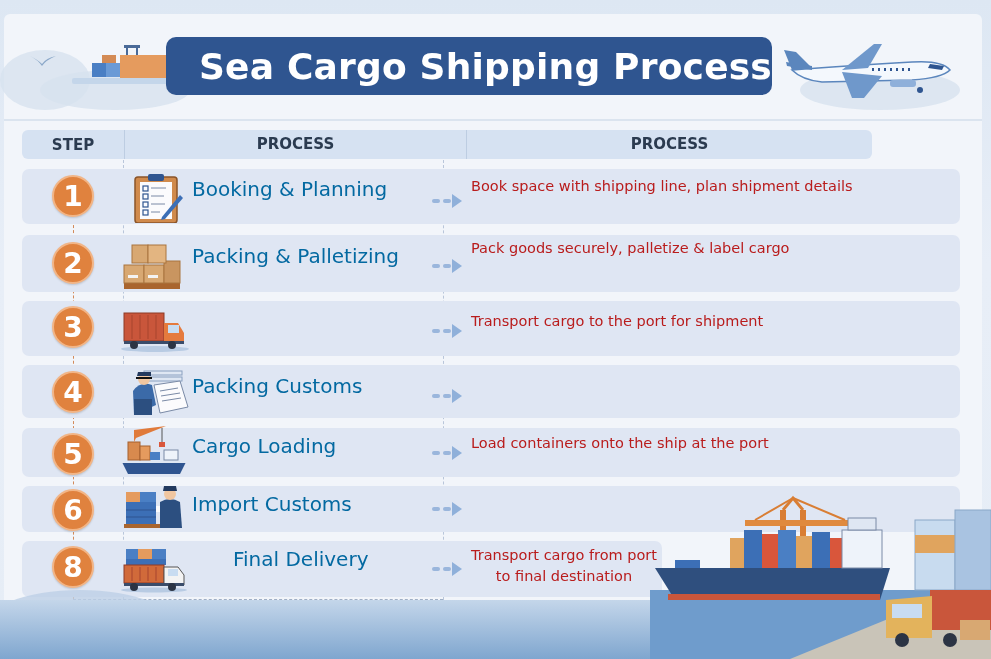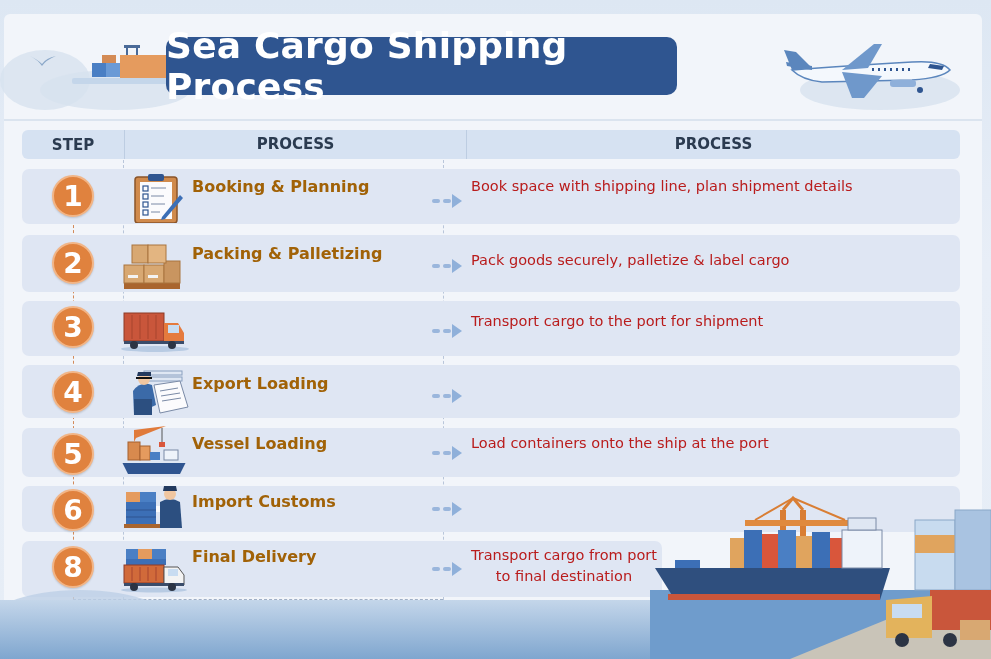--- a/index.html
+++ b/index.html
@@ -11,32 +11,32 @@
   }
   .frame {
     position: absolute; left: 4px; top: 14px; width: 978px; height: 640px;
     background: #f2f5fa; border-radius: 6px;
   }
   
   .header {
     position: absolute; left: 0; top: 0; width: 991px; height: 122px;
   }
   .title-pill {
-    position: absolute; left: 166px; top: 37px; width: 511px; height: 58px;
+    position: absolute; left: 166px; top: 37px; width: 606px; height: 58px;
     background: #2f5590; border-radius: 10px;
-    display: flex; align-items: center; justify-content: flex-start;
+    display: flex; align-items: center; justify-content: flex-end;
   }
   .title-pill span {
     color: #fff; font-size: 36px; font-weight: bold; letter-spacing: 0.2px;
   }
   .cloud { position: absolute; background: #d7e2ef; border-radius: 50%; opacity: 0.8; }
   .header-line { position: absolute; left: 4px; top: 119px; width: 978px; height: 2px; background: #dbe4ef; }
 
   
-  .table { position: absolute; left: 22px; top: 130px; width: 938px; }
+  .table { position: absolute; left: 22px; top: 130px; width: 850px; }
   .thead {
     height: 29px; background: #d6e2f2; border-radius: 6px;
     display: flex; align-items: center; position: relative;
   }
   .th { font-weight: bold; font-size: 15px; color: #2b3b50; text-align: center; }
   .th.step { width: 102px; }
   .th.proc { width: 342px; border-left: 1px solid #bdcde2; height: 29px; line-height: 29px; }
   .th.desc { flex: 1; border-left: 1px solid #bdcde2; height: 29px; line-height: 29px; }
 
   .row {
@@ -45,21 +45,21 @@
   }
   .badge {
     position: absolute; left: 30px; width: 42px; height: 42px; border-radius: 50%;
     background: #e0823e; border: 2px solid #f2b586;
     color: #fff; font-weight: bold; font-size: 28px;
     display: flex; align-items: center; justify-content: center;
     box-shadow: 0 1px 2px rgba(0,0,0,0.15);
   }
   .icon { position: absolute; left: 100px; width: 64px; height: 54px; }
   .proc-name {
-    position: absolute; left: 170px; font-size: 16px; font-weight: bold; color: #a16207;
+    position: absolute; left: 170px; font-size: 20px; font-weight: normal; color: #0369a1;
   }
   .arrow { position: absolute; left: 410px; width: 34px; height: 16px; }
   .desc-text {
     position: absolute; left: 449px; font-size: 14.5px; color: #b91c1c; line-height: 21px;
   }
 
   .vline-step {
     position: absolute; left: 73px; border-left: 1px dashed #d28a5a;
   }
   .vline-proc {
@@ -178,21 +178,21 @@
     <rect x="26" y="6" width="18" height="18" fill="#e3b581" stroke="#a9743e"></rect>
     <rect x="6" y="36" width="10" height="3" fill="#f3f3f3"></rect>
     <rect x="26" y="36" width="10" height="3" fill="#f3f3f3"></rect>
   </svg>
   <div class="proc-name" style="top:9px;">Packing &amp; Palletizing</div>
   <svg class="arrow" style="top:23px;" viewBox="0 0 34 16">
     <rect x="0" y="6" width="8" height="4" rx="2" fill="#9ab6dc"></rect>
     <rect x="11" y="6" width="8" height="4" rx="2" fill="#9ab6dc"></rect>
     <path d="M20 1 L30 8 L20 15Z" fill="#8fb0da"></path>
   </svg>
-  <div class="desc-text" style="top:15px;">Pack goods securely, palletize &amp; label cargo</div>
+  <div class="desc-text" style="top:3px;">Pack goods securely, palletize &amp; label cargo</div>
 </div>
 
 <div class="row" style="left:22px;top:301px;height:55px;">
   <div class="badge" style="top:5px;">3</div>
   <svg class="icon" style="left:98px;top:8px;width:70px;height:44px;" viewBox="0 0 70 44">
     <ellipse cx="35" cy="40" rx="34" ry="3" fill="#b8cbe3"></ellipse>
     <rect x="4" y="4" width="40" height="28" fill="#c9563b" stroke="#8e3a26"></rect>
     <g stroke="#a7442e">
         <line x1="12" y1="6" x2="12" y2="30"></line>
         <line x1="20" y1="6" x2="20" y2="30"></line>
@@ -223,42 +223,42 @@
     <circle cx="14" cy="12" r="6" fill="#f0c6a0"></circle>
     <path d="M7 9 L21 9 L21 5 L8 5Z" fill="#22395e"></path>
     <rect x="6" y="10" width="16" height="2" fill="#111"></rect>
     <path d="M24 18 L50 14 L58 40 L30 46Z" fill="#fbfbfd" stroke="#7a8aa6"></path>
     <g stroke="#7a8aa6">
         <line x1="30" y1="24" x2="48" y2="21"></line>
         <line x1="31" y1="29" x2="50" y2="26"></line>
         <line x1="32" y1="34" x2="51" y2="31"></line>
       </g>
   </svg>
-  <div class="proc-name" style="top:9px;">Export Loading</div>
+  <div class="proc-name" style="top:9px;">Packing Customs</div>
   <svg class="arrow" style="top:23px;" viewBox="0 0 34 16">
     <rect x="0" y="6" width="8" height="4" rx="2" fill="#9ab6dc"></rect>
     <rect x="11" y="6" width="8" height="4" rx="2" fill="#9ab6dc"></rect>
     <path d="M20 1 L30 8 L20 15Z" fill="#8fb0da"></path>
   </svg>
 </div>
 
 <div class="row" style="left:22px;top:428px;height:49px;">
   <div class="badge" style="top:5px;">5</div>
   <svg class="icon" style="left:98px;top:-4px;width:70px;height:52px;" viewBox="0 0 70 52">
     <path d="M2 38 L66 38 L60 50 L8 50Z" fill="#2f5590"></path>
     <rect x="2" y="36" width="64" height="3" fill="#dfe7f3"></rect>
     <rect x="44" y="26" width="14" height="10" fill="#eef3fa" stroke="#7a8aa6"></rect>
     <rect x="8" y="18" width="12" height="18" fill="#d88a4e" stroke="#a5602f"></rect>
     <rect x="20" y="22" width="10" height="14" fill="#e59b5e" stroke="#a5602f"></rect>
     <path d="M14 18 L14 6 L46 2 L16 14Z" fill="#e07a3a"></path>
     <line x1="42" y1="4" x2="42" y2="18" stroke="#555" stroke-width="1"></line>
     <rect x="39" y="18" width="6" height="5" fill="#d9563b"></rect>
     <rect x="30" y="28" width="10" height="8" fill="#4a7fc4"></rect>
   </svg>
-  <div class="proc-name" style="top:6px;">Vessel Loading</div>
+  <div class="proc-name" style="top:6px;">Cargo Loading</div>
   <svg class="arrow" style="top:17px;" viewBox="0 0 34 16">
     <rect x="0" y="6" width="8" height="4" rx="2" fill="#9ab6dc"></rect>
     <rect x="11" y="6" width="8" height="4" rx="2" fill="#9ab6dc"></rect>
     <path d="M20 1 L30 8 L20 15Z" fill="#8fb0da"></path>
   </svg>
   <div class="desc-text" style="top:5px;">Load containers onto the ship at the port</div>
 </div>
 
 <div class="row" style="left:22px;top:486px;height:46px;">
   <div class="badge" style="top:3px;">6</div>
@@ -298,21 +298,21 @@
         <line x1="20" y1="20" x2="20" y2="34"></line>
         <line x1="28" y1="20" x2="28" y2="34"></line>
         <line x1="36" y1="20" x2="36" y2="34"></line>
       </g>
     <path d="M44 20 L58 20 L64 28 L64 38 L44 38Z" fill="#f3f3f3" stroke="#555"></path>
     <rect x="48" y="22" width="10" height="7" fill="#c8dcf1"></rect>
     <rect x="4" y="36" width="60" height="3" fill="#3a4c6a"></rect>
     <circle cx="14" cy="40" r="4" fill="#2c3444"></circle>
       <circle cx="52" cy="40" r="4" fill="#2c3444"></circle>
   </svg>
-  <div class="proc-name" style="top:6px;">Final Delivery</div>
+  <div class="proc-name" style="top:6px;margin-left:41px;">Final Delivery</div>
   <svg class="arrow" style="top:20px;" viewBox="0 0 34 16">
     <rect x="0" y="6" width="8" height="4" rx="2" fill="#9ab6dc"></rect>
     <rect x="11" y="6" width="8" height="4" rx="2" fill="#9ab6dc"></rect>
     <path d="M20 1 L30 8 L20 15Z" fill="#8fb0da"></path>
   </svg>
   <div class="desc-text" style="top:4px;white-space:pre-line;text-align:center;">Transport cargo from port
 to final destination</div>
 </div>
 
 <div class="cloud" style="left:-20px;top:590px;width:200px;height:80px;background:#bdd0e6;"></div>

